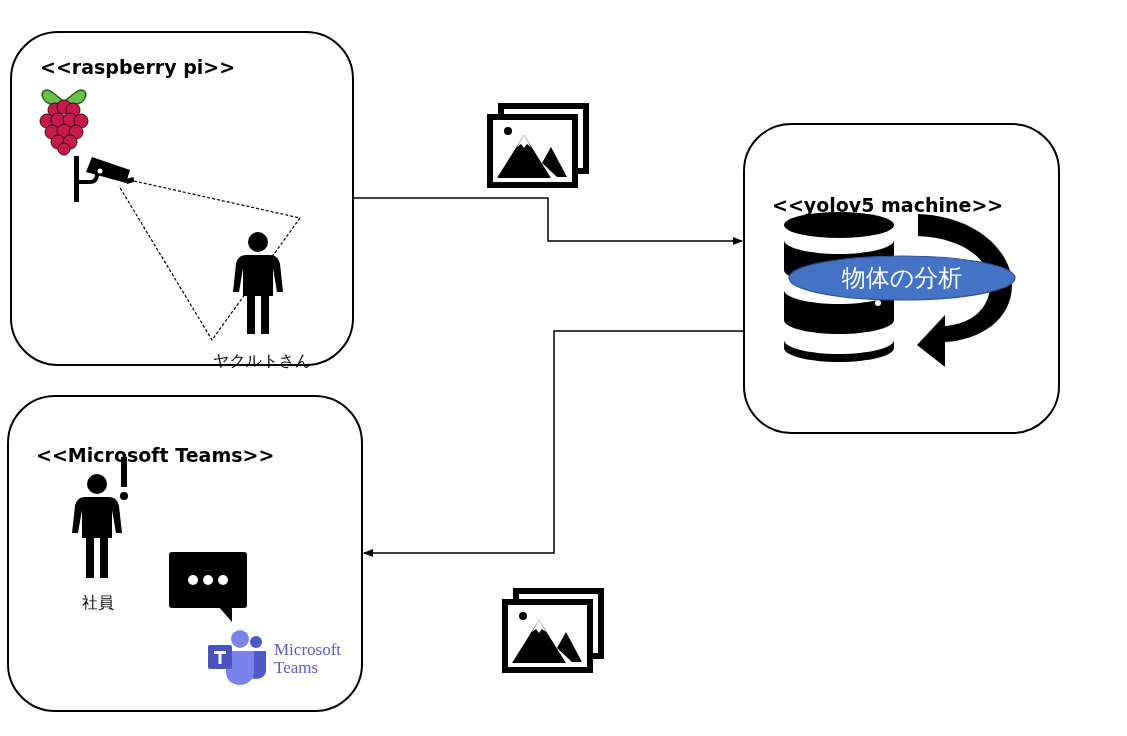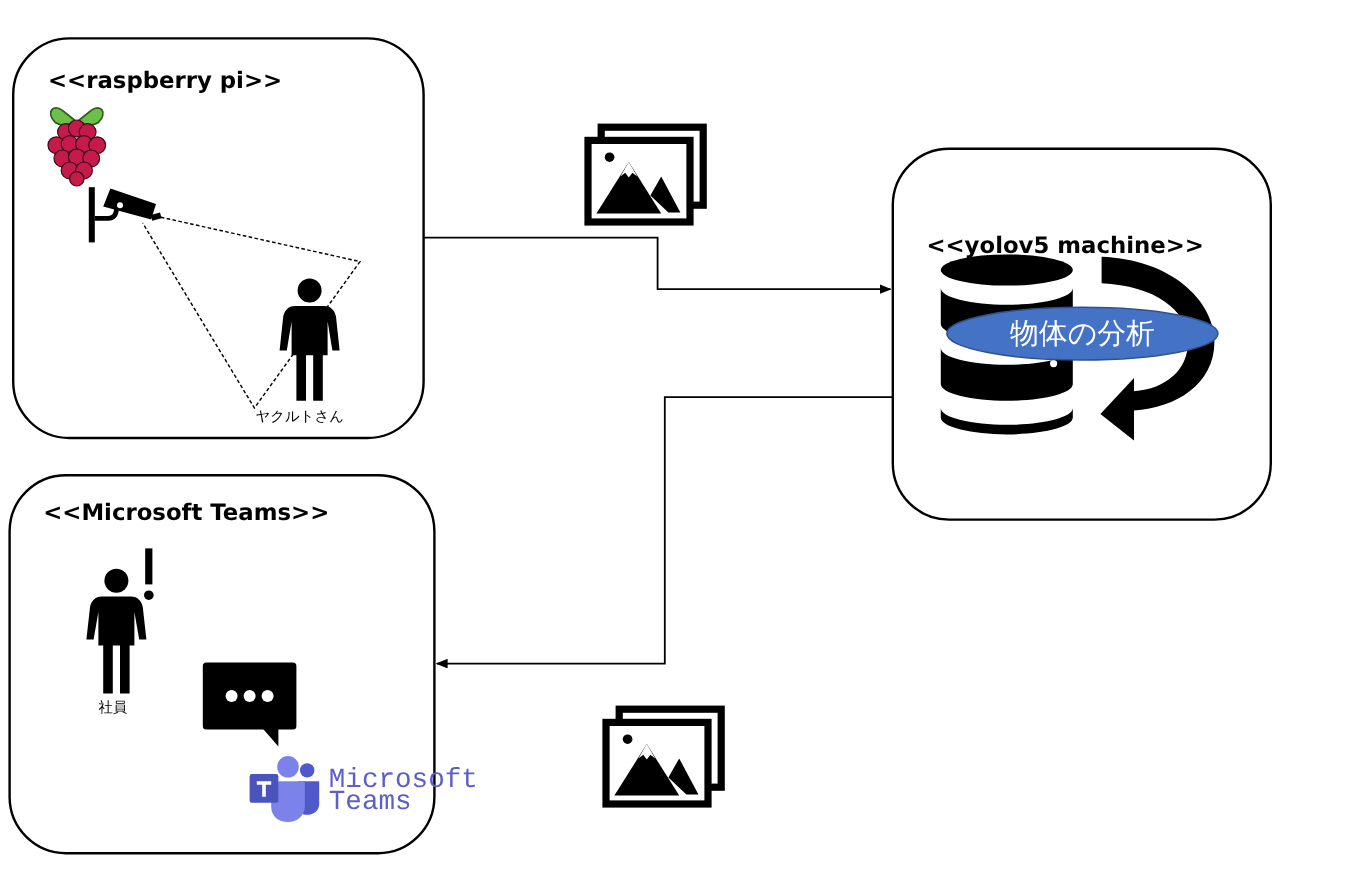--- a/index.html
+++ b/index.html
@@ -1,22 +1,22 @@
 <!DOCTYPE html>
 <html><head>
 <meta charset="utf-8">
 <style>
   html, body { margin:0; padding:0; background:#ffffff; }
   body { width:1127px; height:736px; position:relative; overflow:hidden; font-family:"DejaVu Sans", sans-serif; }
   .box { position:absolute; border:2px solid #000; border-radius:48px; background:#fff; box-sizing:border-box; }
   .box-title { position:absolute; font-weight:bold; font-size:19px; color:#000; white-space:nowrap; font-family:"DejaVu Sans", sans-serif; }
   svg.layer { position:absolute; left:0; top:0; }
-  .label-small { position:absolute; font-size:12px; color:#000; white-space:nowrap; font-family:Liberation Mono, monospace; }
+  .label-small { position:absolute; font-size:16px; color:#000; white-space:nowrap; font-family:Liberation Mono, monospace;margin-top:12px; }
   .ellipse-text { position:absolute; font-size:24px; color:#ffffff; white-space:nowrap; font-family:Liberation Mono, monospace; text-align:center; }
-  .teams-text { position:absolute; font-size:23px; color:#5b5fc7; line-height:18px; font-family:Liberation Mono, monospace; }
+  .teams-text { position:absolute; font-size:17px; color:#5b5fc7; line-height:18px; font-family:Liberation Serif, serif; }
 </style>
 </head>
 <body>
 
 <svg class="layer" width="1127" height="736">
   <defs>
     <marker id="arrowhead" markerWidth="10" markerHeight="8" refX="9" refY="4" orient="auto" markerUnits="userSpaceOnUse">
       <path d="M0,0 L10,4 L0,8 Z" fill="#000"></path>
     </marker>
   </defs>
@@ -24,21 +24,21 @@
   <polyline points="744,331 554,331 554,553 364,553" fill="none" stroke="#000" stroke-width="1.5" marker-end="url(#arrowhead)"></polyline>
 </svg>
 
 <div class="box" style="left:10px; top:31px; width:344px; height:335px;"></div>
 <div class="box-title" style="left:40px; top:56px;">&lt;&lt;raspberry pi&gt;&gt;</div>
 
 <div class="box" style="left:743px; top:123px; width:317px; height:311px;"></div>
 <div class="box-title" style="left:772px; top:148px;margin-top:46px;">&lt;&lt;yolov5 machine&gt;&gt;</div>
 
 <div class="box" style="left:7px; top:395px; width:356px; height:317px;"></div>
-<div class="box-title" style="left:36px; top:416px;">&lt;&lt;Microsoft Teams&gt;&gt;</div>
+<div class="box-title" style="left:36px; top:444px;">&lt;&lt;Microsoft Teams&gt;&gt;</div>
 
 <svg class="layer" width="1127" height="736">
 
   <g>
     <path d="M52,92 C44,86 38,94 46,102 C52,106 60,104 62,100 Z" fill="#6cbf4b" stroke="#2e5d1a" stroke-width="1.5"></path>
     <path d="M76,92 C84,86 90,94 82,102 C76,106 68,104 66,100 Z" fill="#6cbf4b" stroke="#2e5d1a" stroke-width="1.5"></path>
     <g fill="#c51a4a" stroke="#3a0a18" stroke-width="1">
       <circle cx="55" cy="110" r="7"></circle>
         <circle cx="64" cy="107" r="7"></circle>
         <circle cx="73" cy="110" r="7"></circle>

